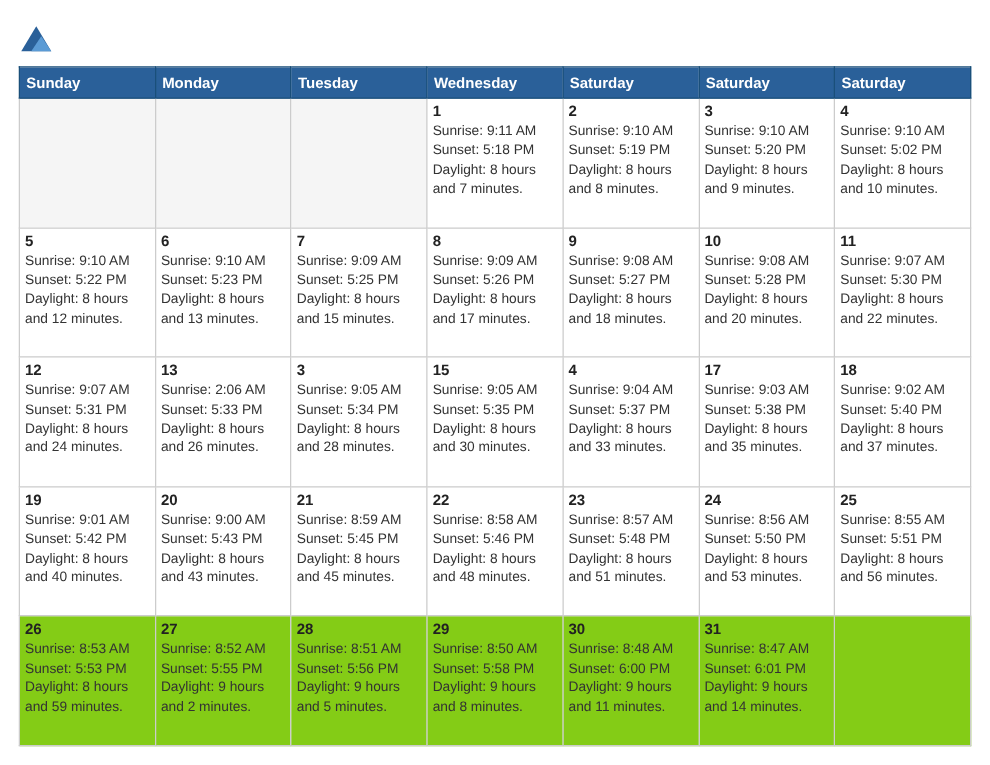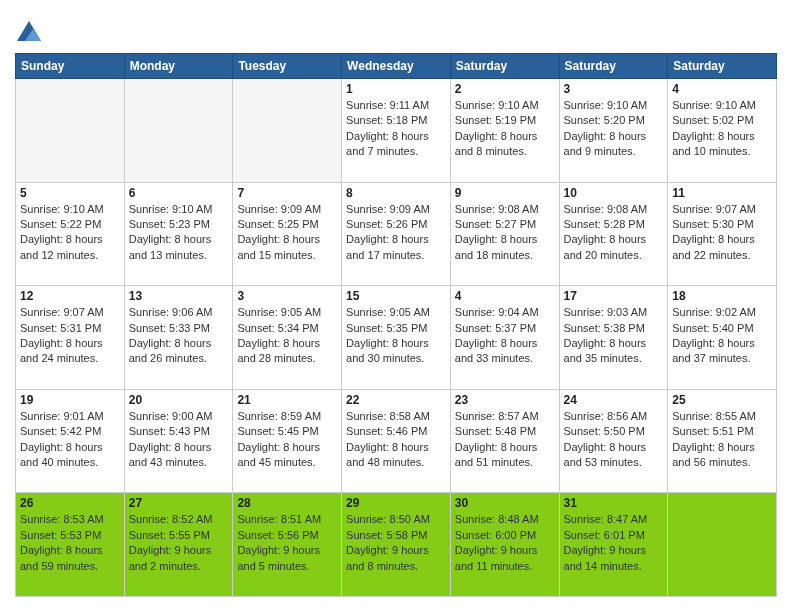--- a/index.html
+++ b/index.html
@@ -224,21 +224,21 @@
         <tr>
           <td>
             <div class="day-num">12</div>
             <div class="day-info">Sunrise: 9:07 AM
 Sunset: 5:31 PM
 Daylight: 8 hours
 and 24 minutes.</div>
           </td>
           <td>
             <div class="day-num">13</div>
-            <div class="day-info">Sunrise: 9:06 AM
+            <div class="day-info">Sunrise: 2:06 AM
 Sunset: 5:33 PM
 Daylight: 8 hours
 and 26 minutes.</div>
           </td>
           <td>
             <div class="day-num">3</div>
             <div class="day-info">Sunrise: 9:05 AM
 Sunset: 5:34 PM
 Daylight: 8 hours
 and 28 minutes.</div>

